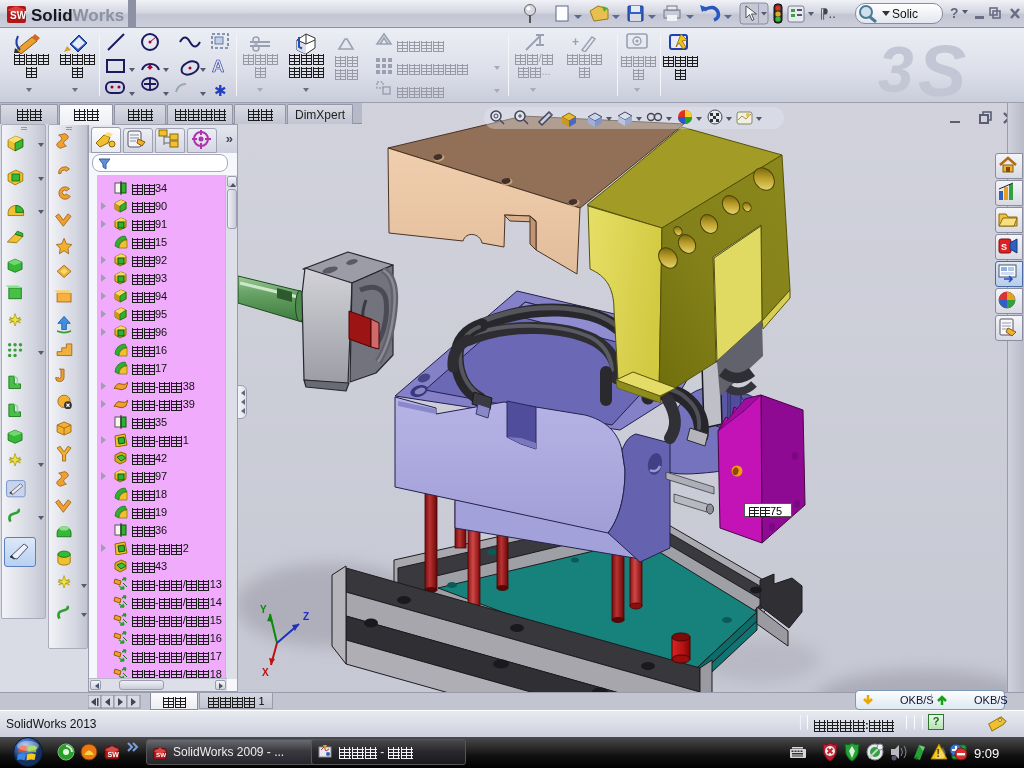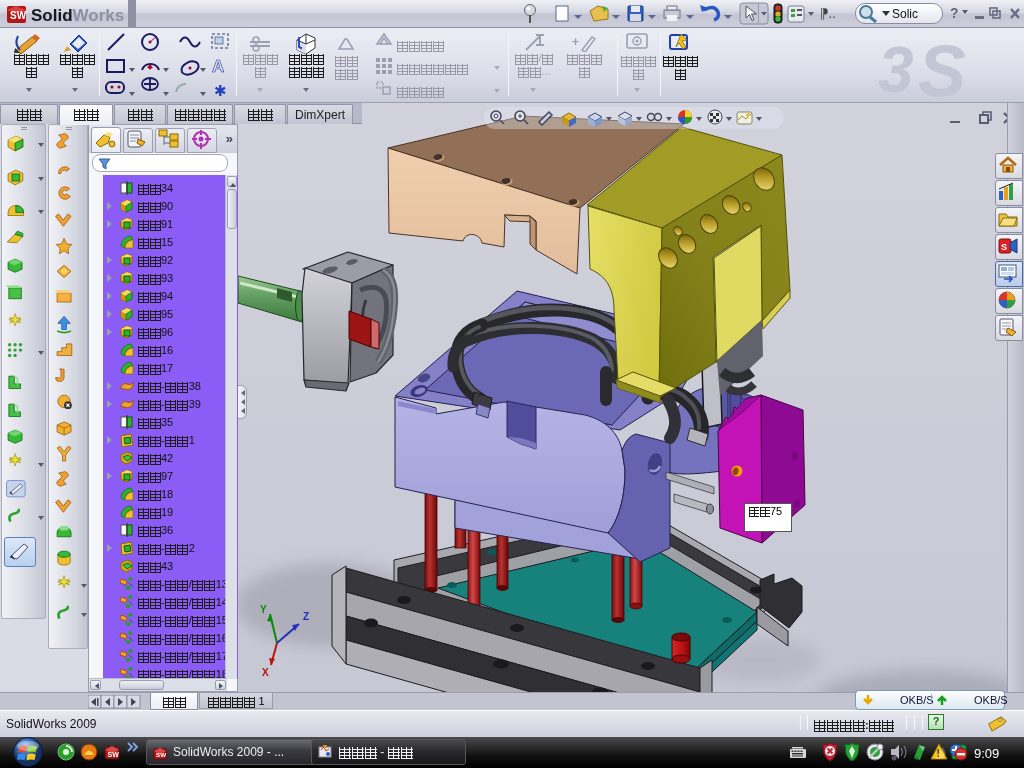--- a/index.html
+++ b/index.html
@@ -25,21 +25,21 @@
 .cmtab.act{background:linear-gradient(#fbfbfd,#eceef4);height:21px;z-index:2}
 
 #leftbg{position:absolute;left:0;top:103px;width:240px;height:589px;background:#d9dbe5}
 .vtb{position:absolute;background:linear-gradient(90deg,#f2f3f7,#d4d6e0 70%,#c2c4d0);border:1px solid #aaacbc;border-radius:2px}
 .licon{position:absolute;width:24px;height:21px}
 .darr{position:absolute;width:0;height:0;border:3px solid transparent;border-top:4px solid #555a6e}
 
 #tree{position:absolute;left:88px;top:124px;width:150px;height:568px;background:#f6f7fa;border:1px solid #9b9daf}
 #treehead{position:absolute;left:0;top:0;width:148px;height:28px;background:linear-gradient(#e4e6ef,#cdd0dd)}
 #treefilter{position:absolute;left:3px;top:29px;width:136px;height:18px;background:#fff;border:1px solid #a8aabc;border-radius:8px}
-#treelist{position:absolute;left:14px;top:50px;width:138px;height:504px;background:#8b5cf6;overflow:hidden}
+#treelist{position:absolute;left:8px;top:50px;width:138px;height:504px;background:#f0abfc;overflow:hidden}
 .trow{position:absolute;left:0;width:138px;height:18px;font-size:11px;color:#111;white-space:nowrap}
 .trow .tic{position:absolute;left:16px;top:1px;width:15px;height:15px}
 .trow .txt{position:absolute;left:34px;top:3px}
 .texp{position:absolute;left:4px;top:5px;width:0;height:0;border:4px solid transparent;border-left:5px solid #9aa0b0}
 #vscroll{position:absolute;right:0;top:50px;width:12px;height:504px;background:#dcdee8;border-left:1px solid #b8bac8}
 #hscroll{position:absolute;left:0;bottom:0;width:138px;height:13px;background:#dcdee8;border-top:1px solid #b8bac8}
 
 #vp{position:absolute;left:238px;top:103px;width:786px;height:589px;background:linear-gradient(#d2d3dc,#c9cbd5);overflow:hidden}
 #vp svg.model{position:absolute;left:0;top:0}
 
@@ -1043,21 +1043,21 @@
  <path d="M268 8 l3 4 l3 -4 z" fill="#556"></path>
 </svg>
 <svg class="abs" style="left:708px;top:6px" width="80" height="18" viewBox="0 0 80 18">
  <g stroke="#5a5e74" stroke-width="2" fill="none">
   <line x1="4" y1="13" x2="14" y2="13"></line>
   <rect x="34" y="6" width="8" height="8" fill="none"></rect>
         <path d="M37 6 l0 -3 l8 0 l0 8 l-3 0" stroke-width="1.6"></path>
   <path d="M58 4 l10 10 M68 4 l-10 10" stroke-width="2.4"></path>
  </g>
 </svg>
-<div class="abs" style="left:506px;top:400px;width:48px;height:29px;background:#fff;border:1px solid #555;font-size:11px;padding:1px 0 0 3px"><i class="cj s10"></i><i class="cj s10"></i>75</div>
+<div class="abs" style="left:506px;top:400px;width:48px;height:14px;background:#fff;border:1px solid #555;font-size:11px;padding:1px 0 0 3px"><i class="cj s10"></i><i class="cj s10"></i>75</div>
 <div class="abs" style="left:-5px;top:282px;width:14px;height:34px;background:linear-gradient(90deg,#fdfdfe,#e0e2ea);border:1px solid #9a9cb0;border-radius:0 6px 6px 0">
  <i class="abs" style="left:4px;top:4px;border:3px solid transparent;border-right:4px solid #667"></i>
  <i class="abs" style="left:4px;top:13px;border:3px solid transparent;border-right:4px solid #667"></i>
  <i class="abs" style="left:4px;top:22px;border:3px solid transparent;border-right:4px solid #667"></i>
 </div>
 </div>
 <div id="taskstrip"></div>
 <div class="tpbtn" style="top:153px"><svg width="24" height="22" viewBox="0 0 24 22">
       <path d="M4 11 L12 4 l8 7" fill="none" stroke="#b06a10" stroke-width="2.5"></path>
       <rect x="7" y="11" width="10" height="7" fill="#f0b030" stroke="#8a5a10"></rect>
@@ -1122,21 +1122,21 @@
       </svg>
    <span class="abs" style="left:44px;top:3px">OKB/S</span>
    <span class="abs" style="left:74px;top:1px;color:#8aa">|</span>
    <svg class="abs" style="left:80px;top:3px" width="12" height="12" viewBox="0 0 12 12">
         <path d="M6 11 v-7 M2 7 l4 -4 l4 4" stroke="#18a018" stroke-width="2.5" fill="none"></path>
       </svg>
    <span class="abs" style="left:118px;top:3px">OKB/S</span>
  </div>
 </div>
 <div id="status">
- <span class="abs" style="left:6px;top:6px">SolidWorks 2009</span>
+ <span class="abs" style="left:6px;top:6px">SolidWorks 2013</span>
  <span class="abs" style="left:797px;top:4px;color:#eef;text-shadow:0 0 0 #fff">│</span>
     <span class="abs" style="left:804px;top:4px;color:#fff">│</span>
  <span class="abs" style="left:813px;top:7px"><i class="cj s12"></i><i class="cj s12"></i><i class="cj s12"></i><i class="cj s12"></i><b style="font-size:11px">:</b><i class="cj s12"></i><i class="cj s12"></i></span>
  <span class="abs" style="left:903px;top:4px;color:#fff">│</span>
     <span class="abs" style="left:911px;top:4px;color:#fff">│</span>
     <span class="abs" style="left:919px;top:4px;color:#fff">│</span>
  <div class="abs" style="left:928px;top:3px;width:16px;height:16px;background:linear-gradient(#e8f8e8,#b8e0b8);border:1px solid #2a7a2a;text-align:center;font-size:11px;font-weight:bold;color:#1a6a1a">?</div>
  <svg class="abs" style="left:986px;top:3px" width="22" height="20" viewBox="0 0 22 20">
       <path d="M3 12 L13 2 l6 3 l-2 4 L8 18 z" fill="#f0c030" stroke="#9a7a10" transform="rotate(15 11 10)"></path>
       <circle cx="14" cy="6" r="1.5" fill="#fff" stroke="#9a7a10"></circle>

